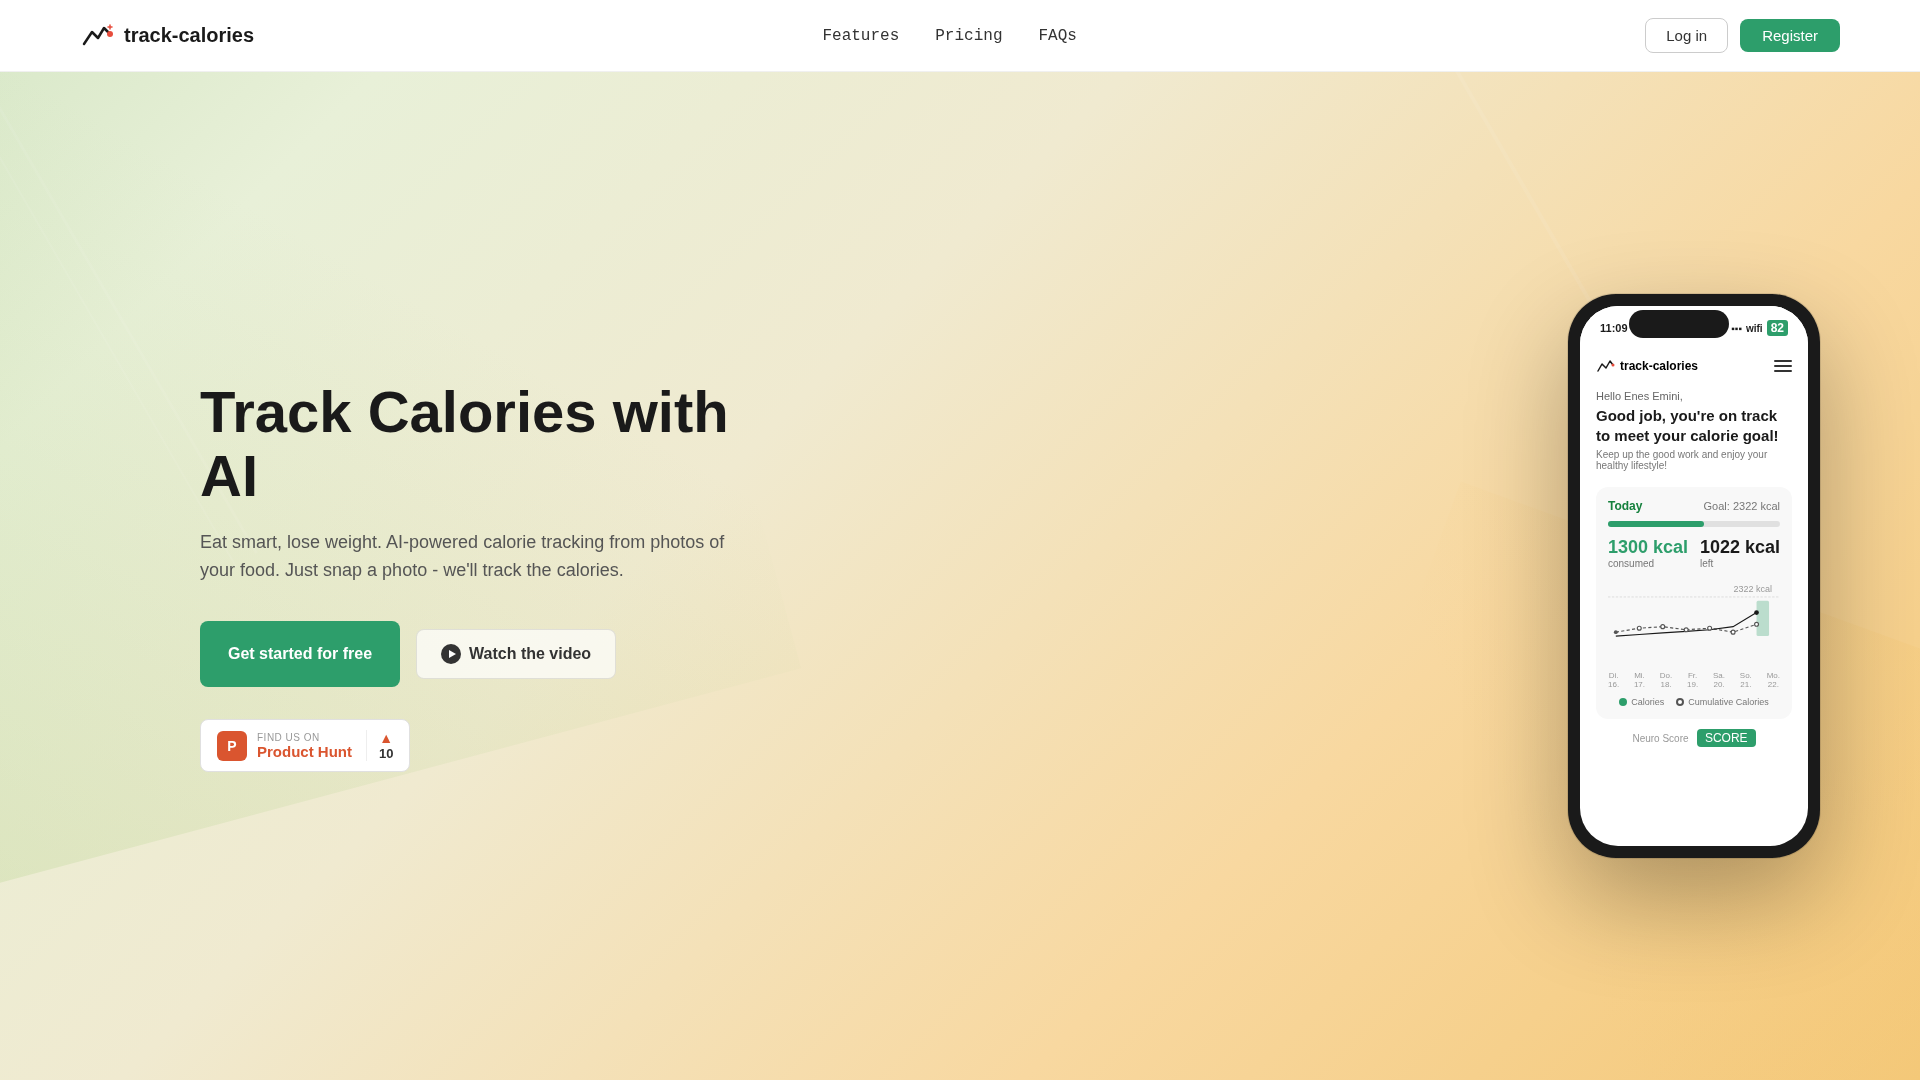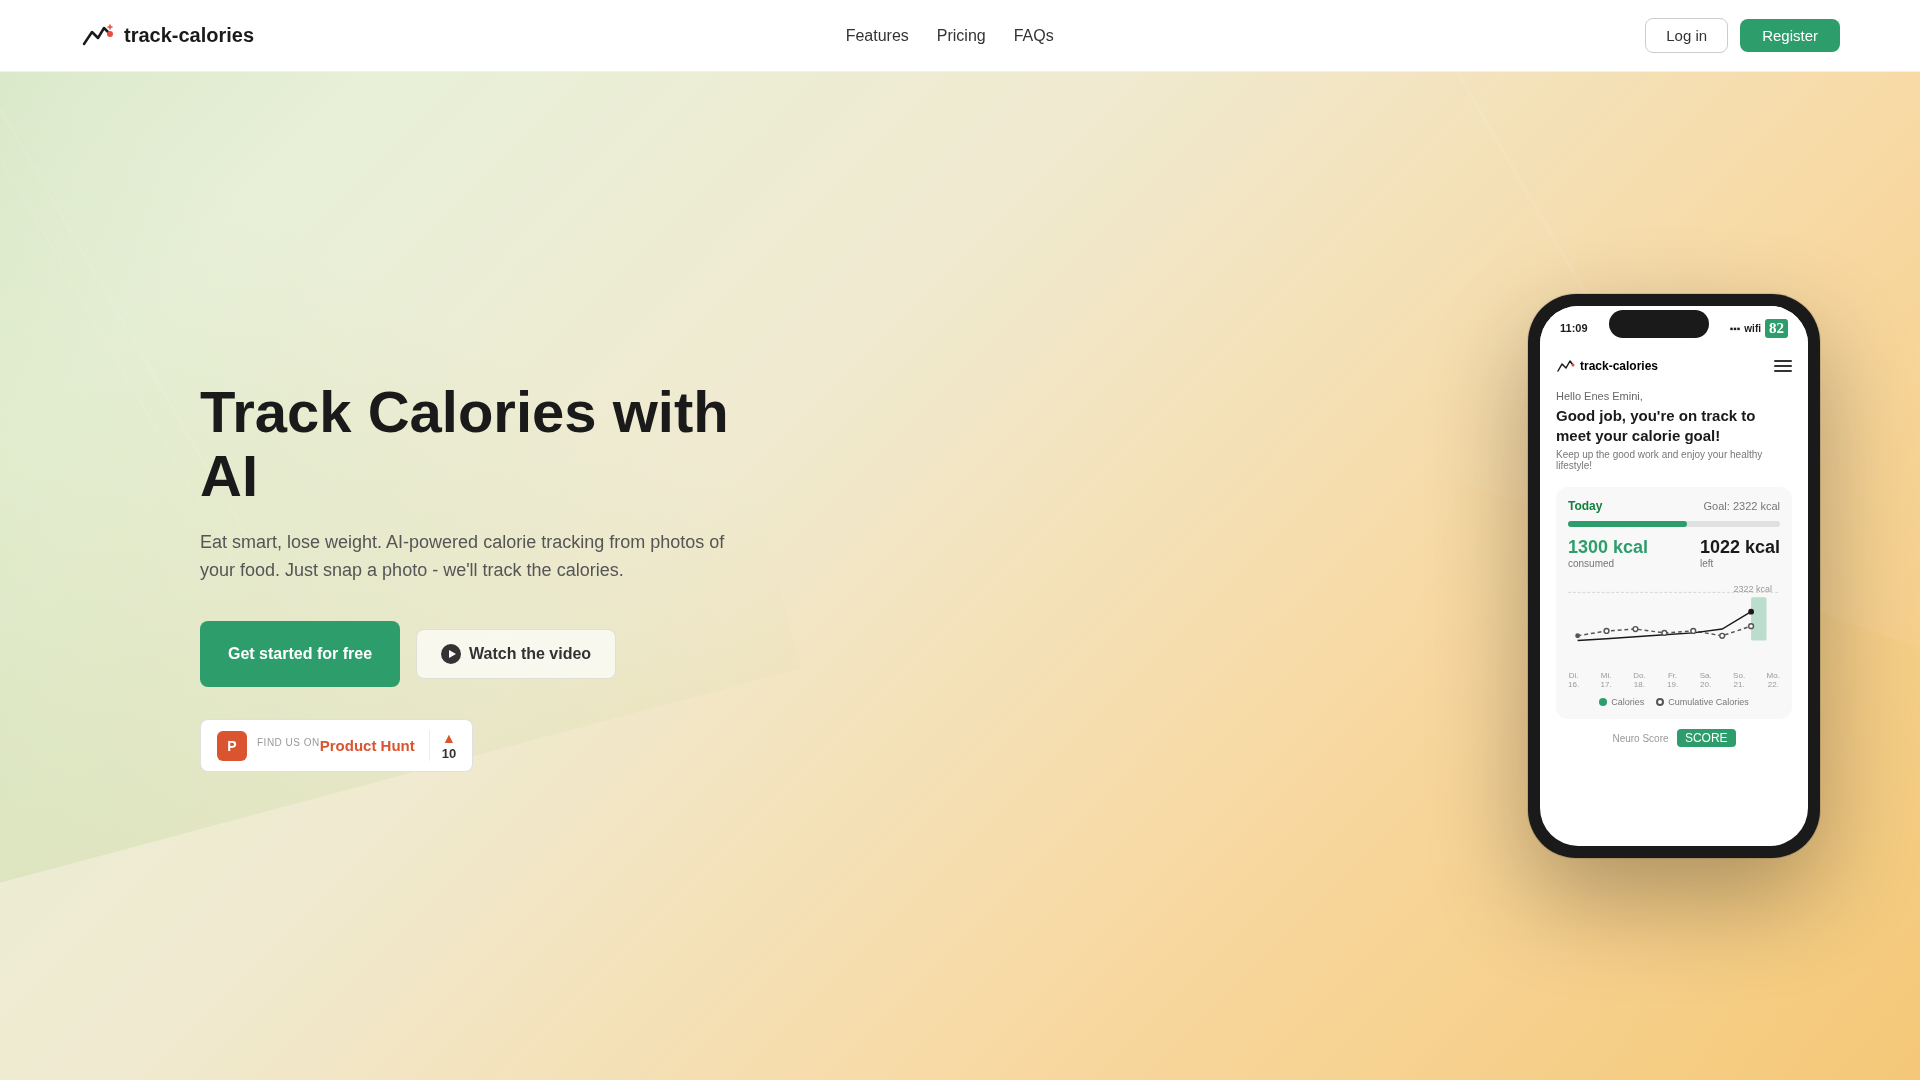--- a/index.html
+++ b/index.html
@@ -11,21 +11,21 @@
       background: #fff;
       display: flex; align-items: center; justify-content: space-between;
       padding: 0 80px; height: 72px;
       border-bottom: 1px solid #f0f0f0;
     }
     .nav-logo {
       display: flex; align-items: center; gap: 8px;
       font-size: 20px; font-weight: 700; color: #1a1a1a; text-decoration: none;
     }
     .nav-logo svg { width: 36px; height: 28px; }
-    .nav-links { display: flex; gap: 28px; }
+    .nav-links { display: flex; gap: 36px; font-family: Liberation Mono, monospace; }
     .nav-links a {
       text-decoration: none; color: #333; font-size: 16px; font-weight: 500;
     }
     .nav-actions { display: flex; align-items: center; gap: 12px; }
     .btn-login {
       padding: 8px 20px; border: 1px solid #ccc; border-radius: 8px;
       background: #fff; color: #333; font-size: 15px; cursor: pointer;
     }
     .btn-register {
       padding: 8px 22px; border: none; border-radius: 8px;
@@ -96,34 +96,34 @@
     .producthunt-badge {
       display: inline-flex; align-items: center; gap: 10px;
       background: #fff; border: 1px solid #e0e0e0; border-radius: 8px;
       padding: 10px 16px; cursor: pointer; text-decoration: none;
     }
     .ph-logo {
       width: 30px; height: 30px; background: #da552f;
       border-radius: 6px; display: flex; align-items: center; justify-content: center;
       color: #fff; font-weight: 800; font-size: 14px;
     }
-    .ph-text { display: flex; flex-direction: row; }
+    .ph-text { display: flex; flex-direction: column; }
     .ph-find { font-size: 10px; color: #999; text-transform: uppercase; letter-spacing: 0.5px; }
     .ph-name { font-size: 15px; font-weight: 700; color: #da552f; }
     .ph-upvote {
       display: flex; flex-direction: column; align-items: center;
       border-left: 1px solid #eee; padding-left: 12px; margin-left: 4px;
     }
     .ph-arrow { color: #da552f; font-size: 14px; }
     .ph-count { font-size: 13px; font-weight: 600; color: #333; }
 
     
     .hero-right { z-index: 1; }
     .phone-mockup {
-      width: 292px;
+      width: 252px;
       background: #1a1a1a;
       border-radius: 48px;
       padding: 12px;
       box-shadow: 0 40px 100px rgba(0,0,0,0.3), 0 0 0 1px rgba(0,0,0,0.1);
       position: relative;
     }
     .phone-screen {
       background: #fff;
       border-radius: 38px;
       overflow: hidden;
@@ -137,21 +137,21 @@
     }
     .phone-notch {
       width: 100px; height: 28px;
       background: #1a1a1a;
       border-radius: 20px;
       margin: 0 auto;
       position: relative; top: -4px;
     }
     .status-icons { display: flex; align-items: center; gap: 4px; font-size: 10px; }
     .battery-badge {
-      background: #2d9e6b; color: #fff; font-size: 15px; padding: 1px 4px; border-radius: 3px; font-family: Liberation Serif, serif;
+      background: #2d9e6b; color: #fff; font-size: 12px; padding: 1px 4px; border-radius: 3px;
     }
 
     .phone-content { padding: 12px 16px; }
     .phone-header {
       display: flex; align-items: center; justify-content: space-between;
       margin-bottom: 16px;
     }
     .phone-logo { display: flex; align-items: center; gap: 4px; font-size: 12px; font-weight: 700; }
     .phone-logo svg { width: 20px; height: 16px; }
     .hamburger { display: flex; flex-direction: column; gap: 3px; cursor: pointer; }

